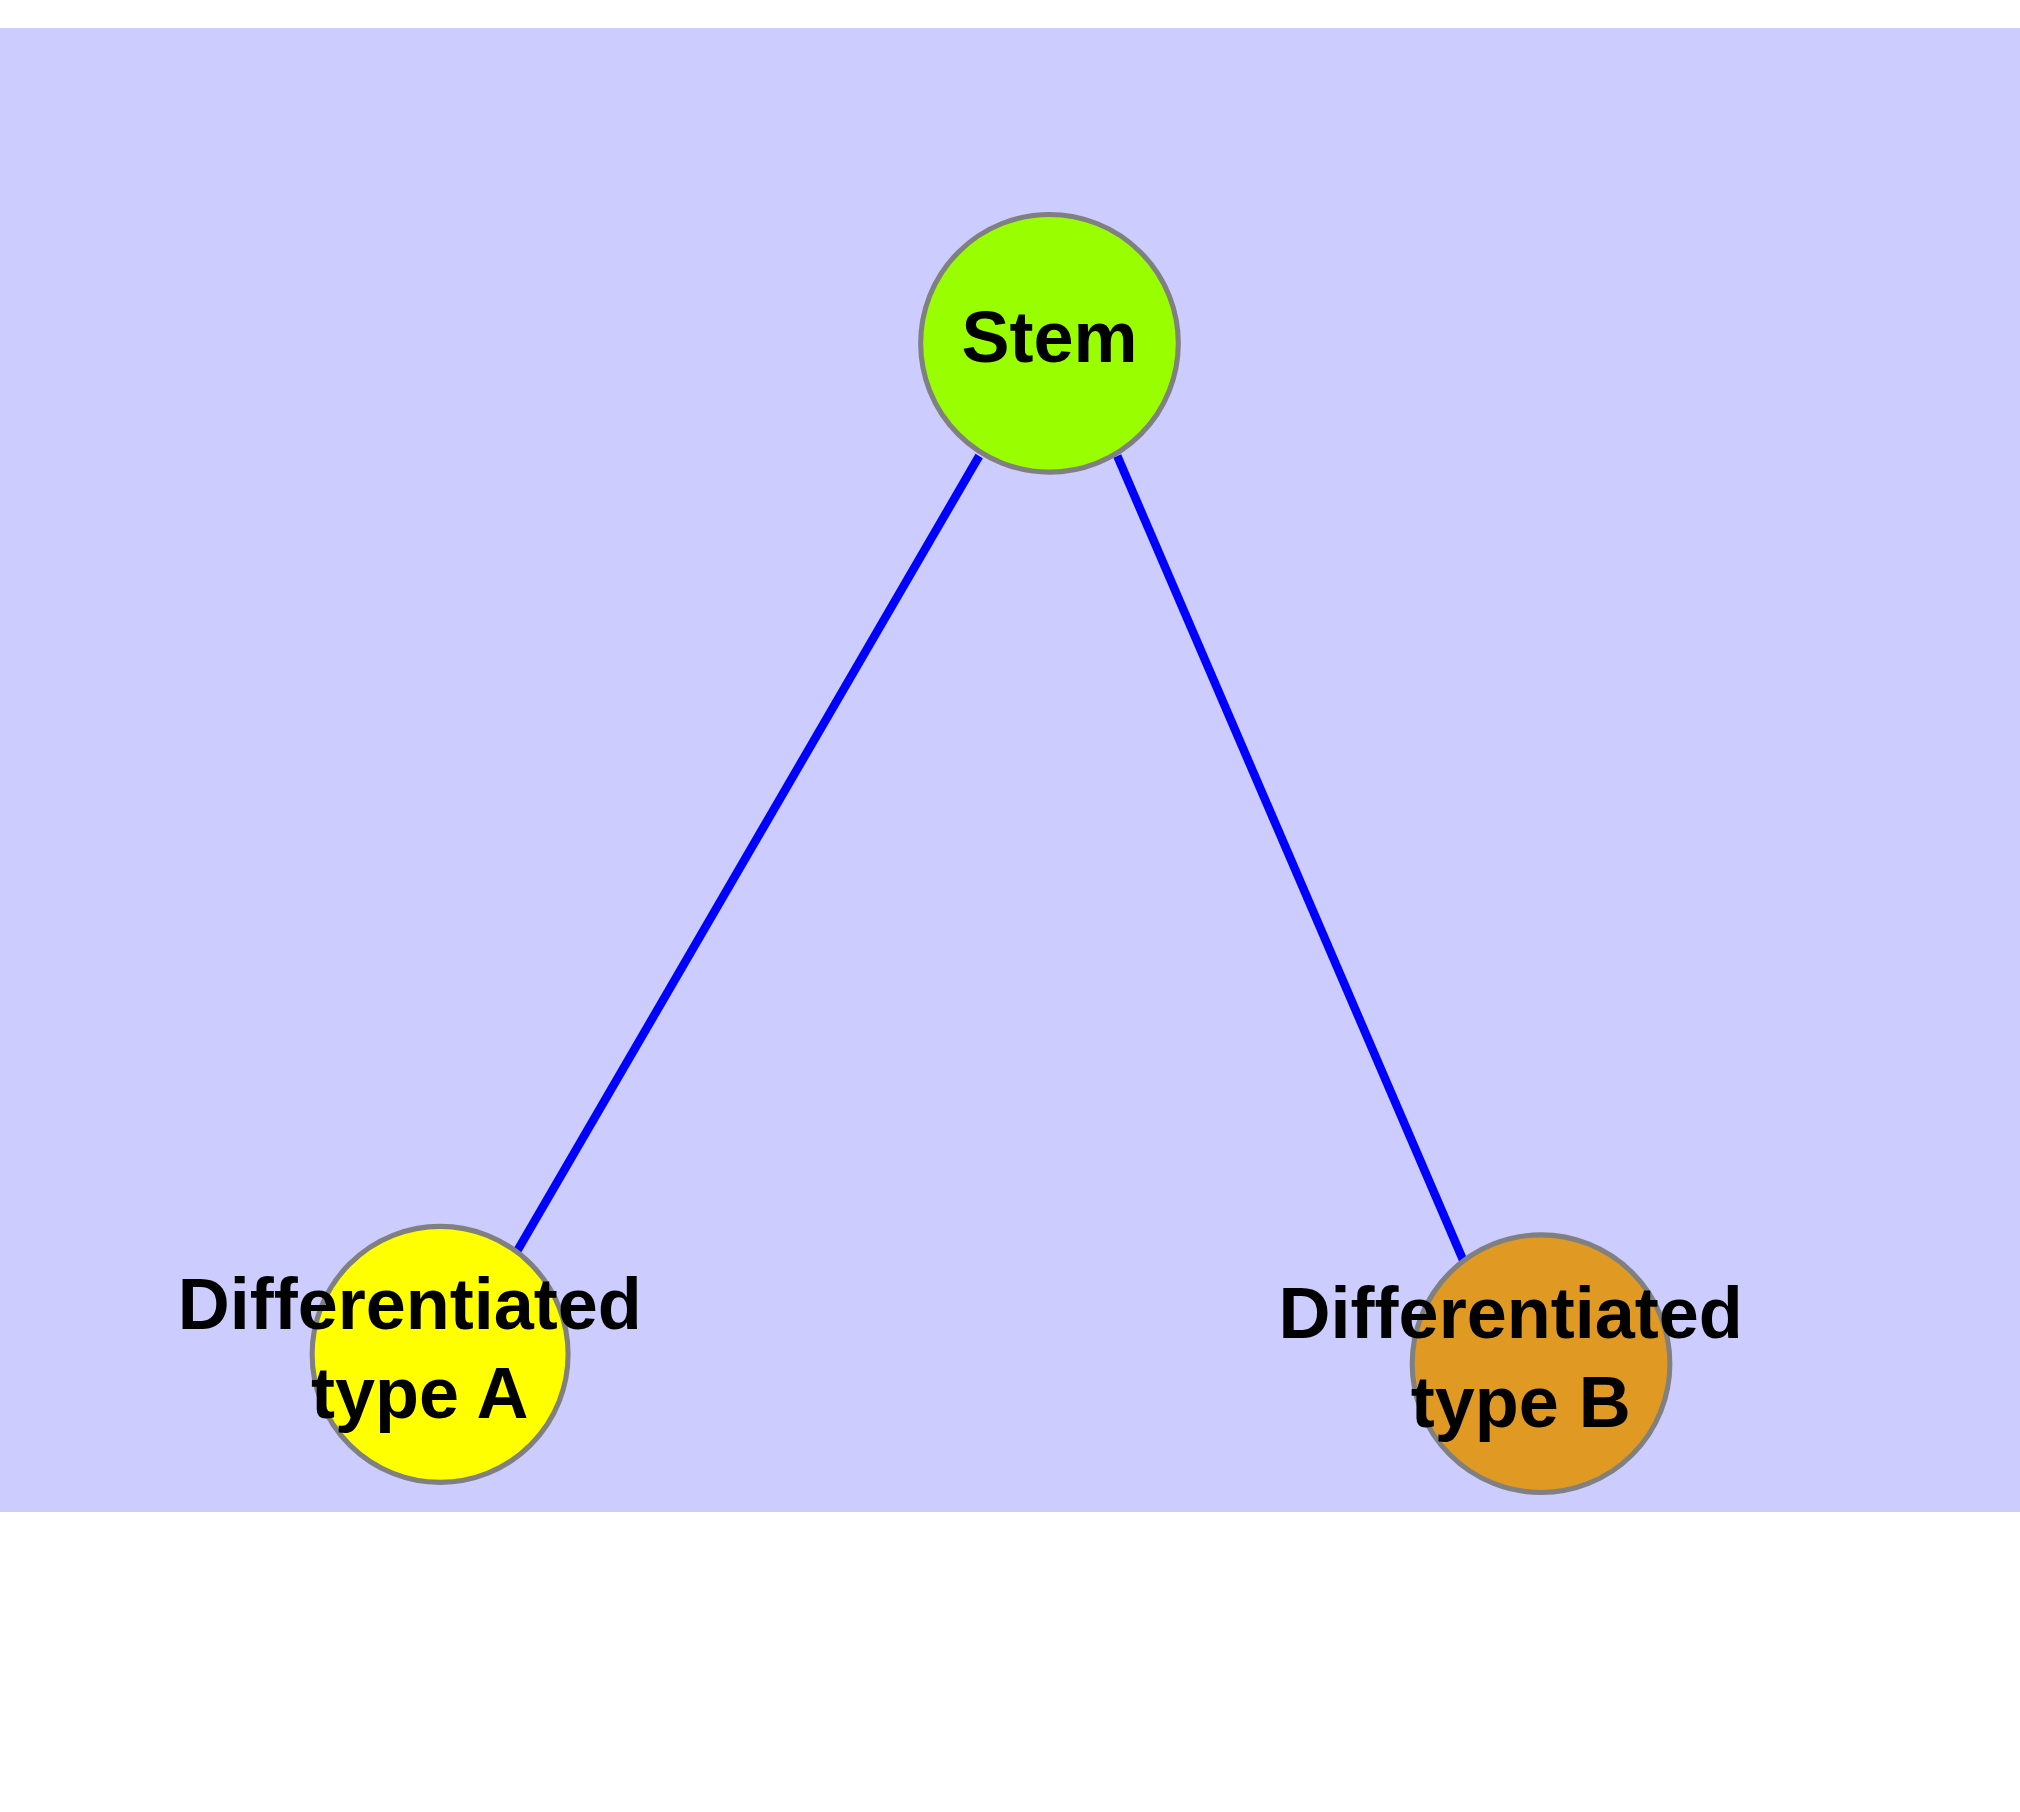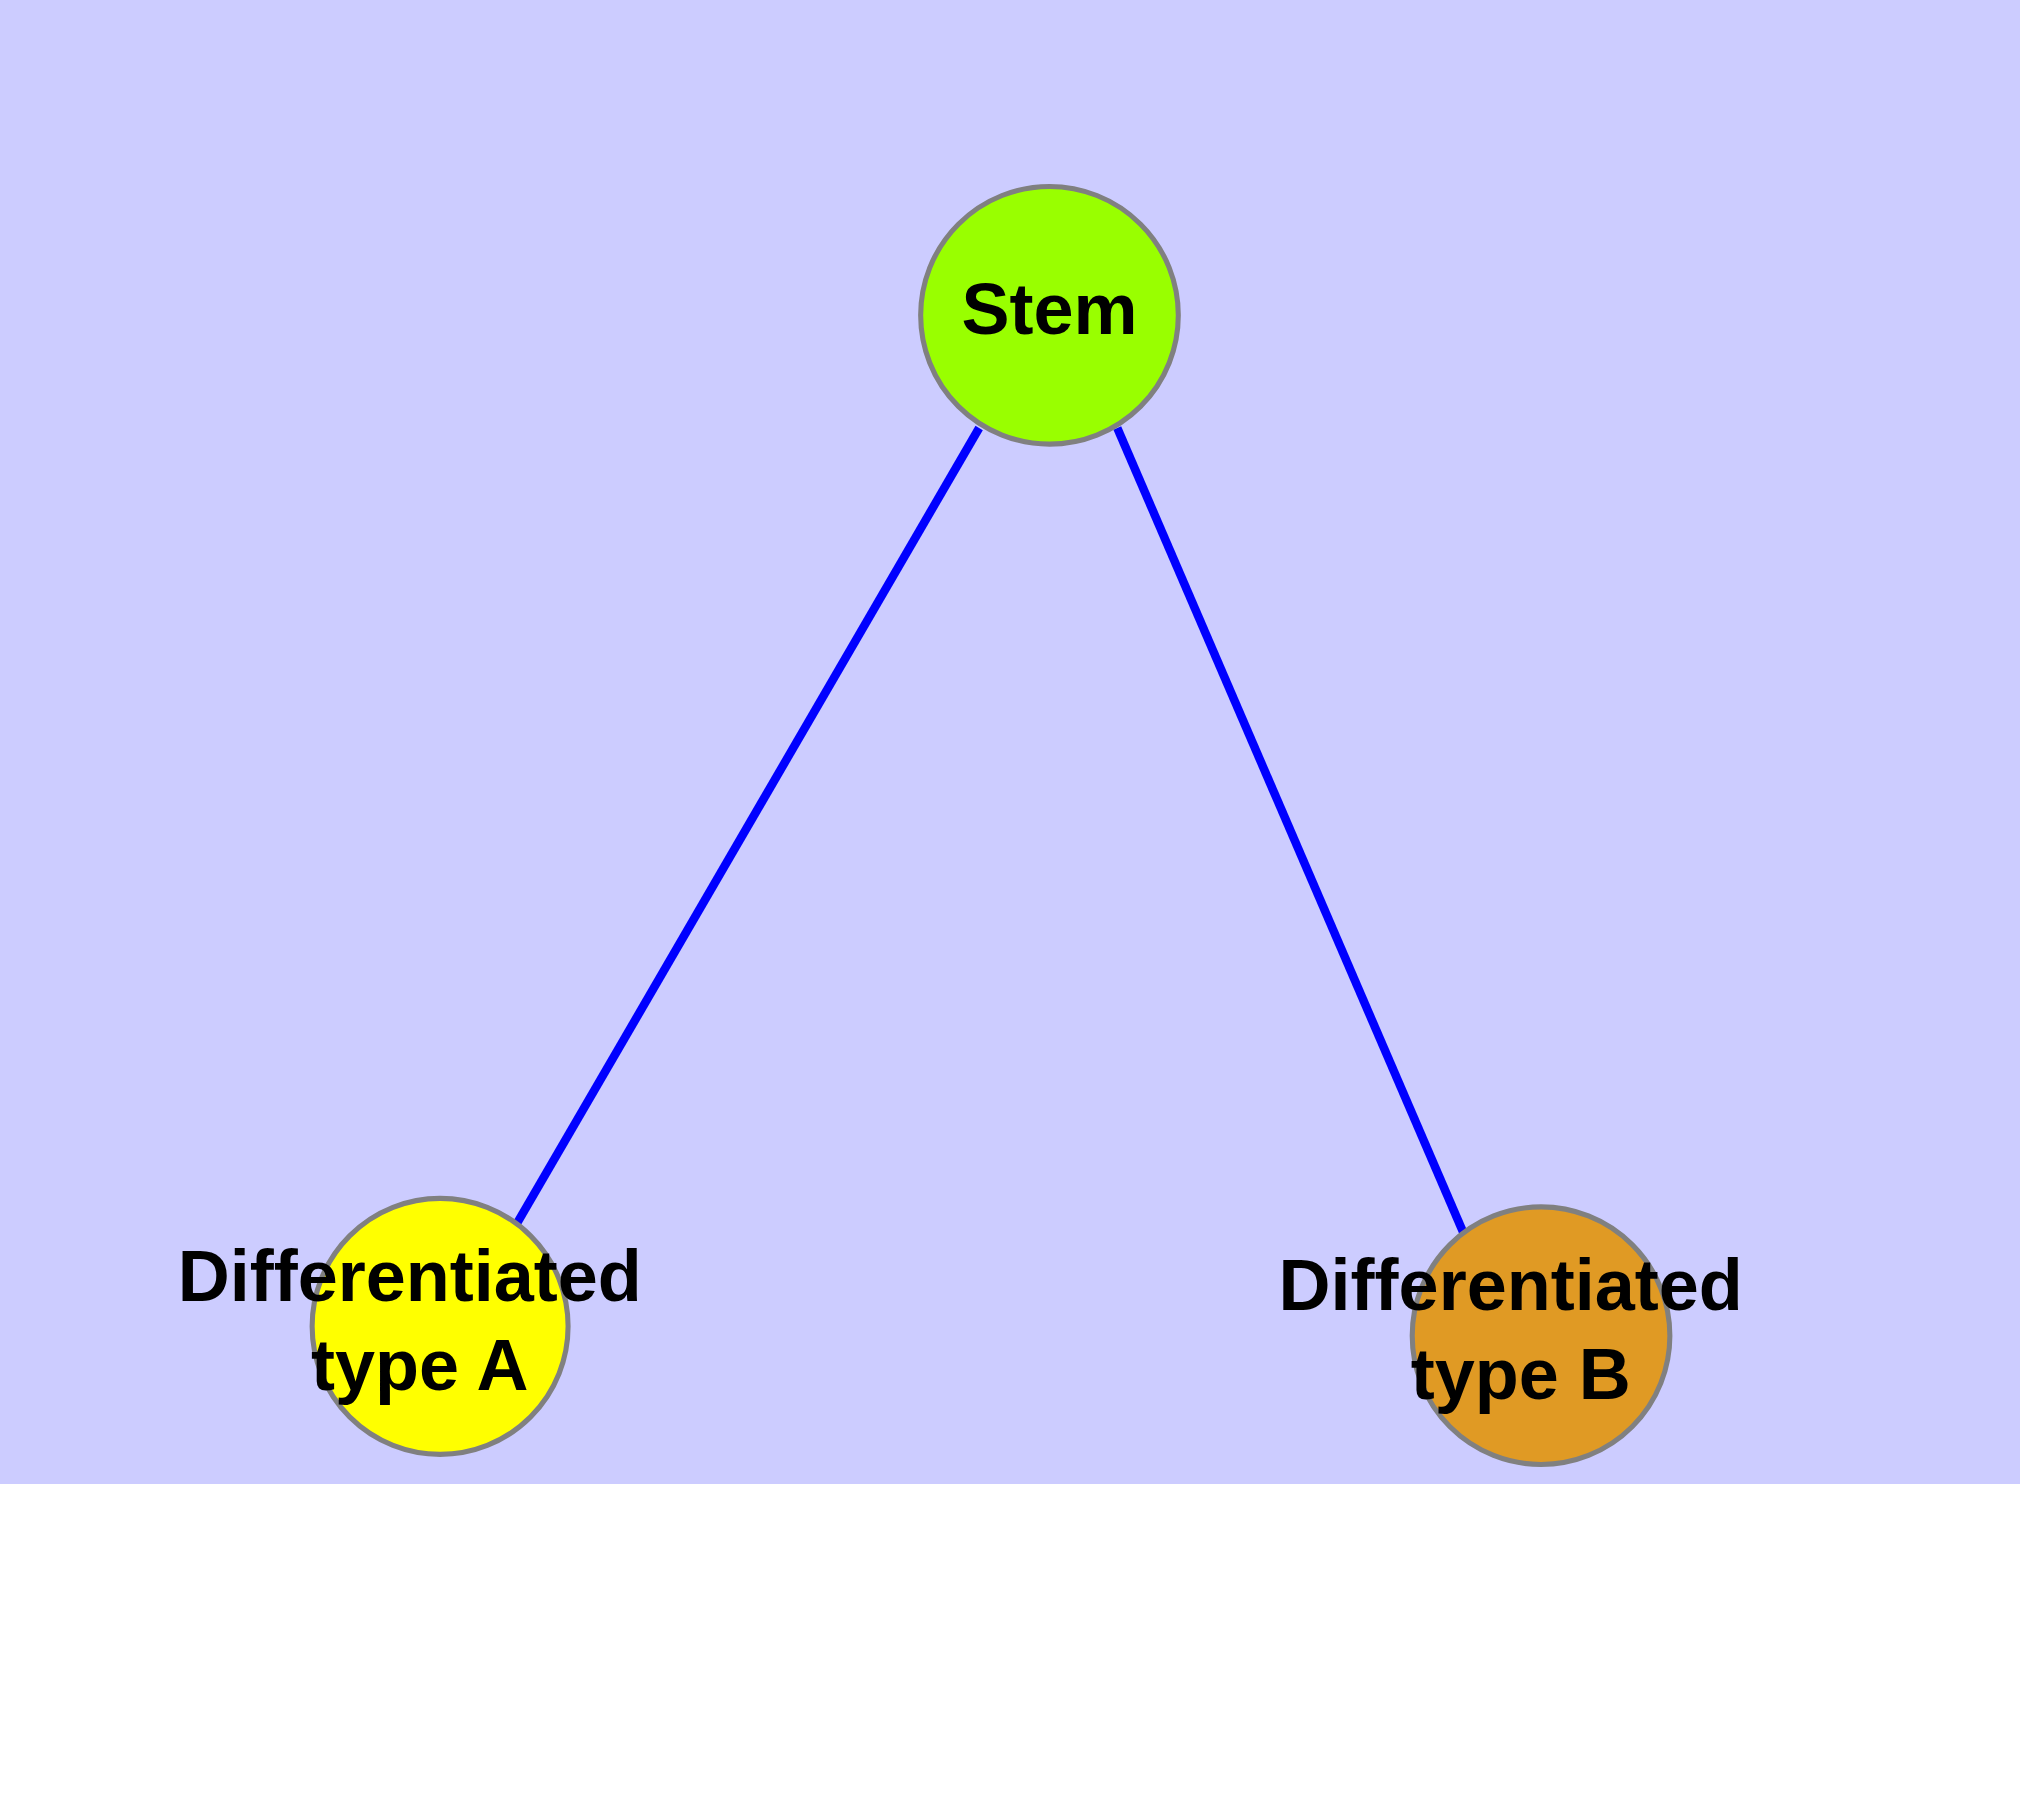--- a/index.html
+++ b/index.html
@@ -7,20 +7,21 @@
     margin: 0;
     padding: 0;
     background: #ffffff;
   }
   #canvas {
     position: relative;
     width: 2021px;
     height: 1484px;
     overflow: hidden;
     font-family: "Liberation Sans", sans-serif;
+    margin-top: 28px;
   }
   #graph-background {
     position: absolute;
     left: 0;
     top: 0;
     width: 100%;
     height: 100%;
   }
   #graph-svg {
     position: absolute;

